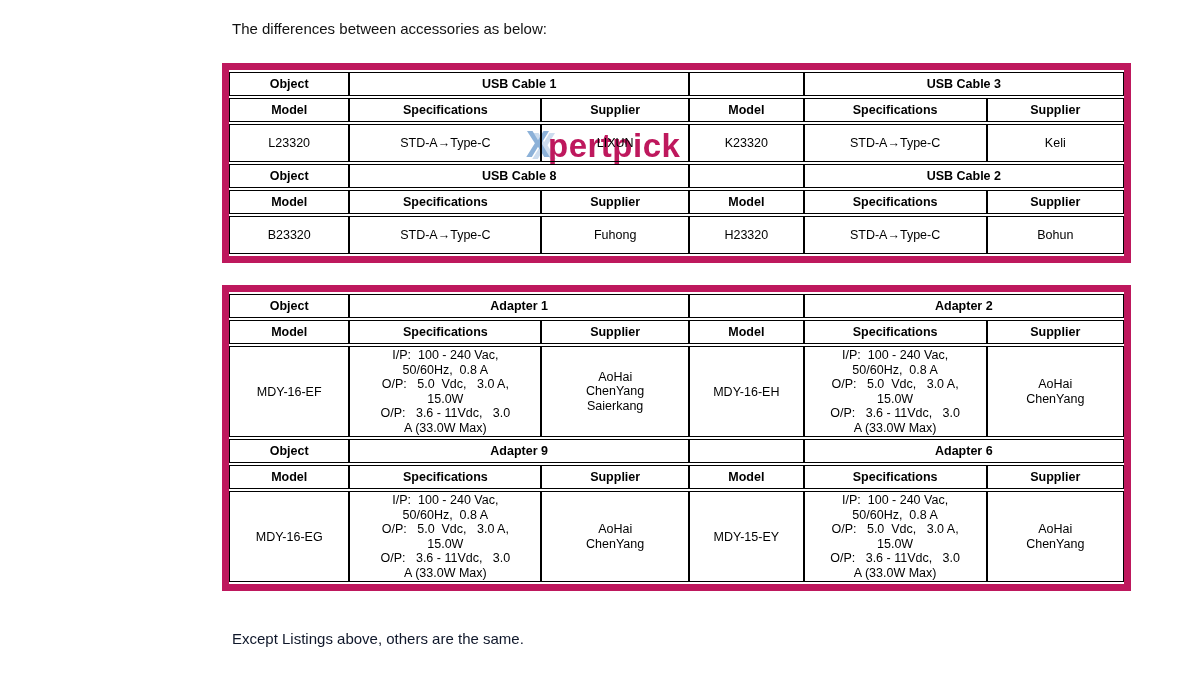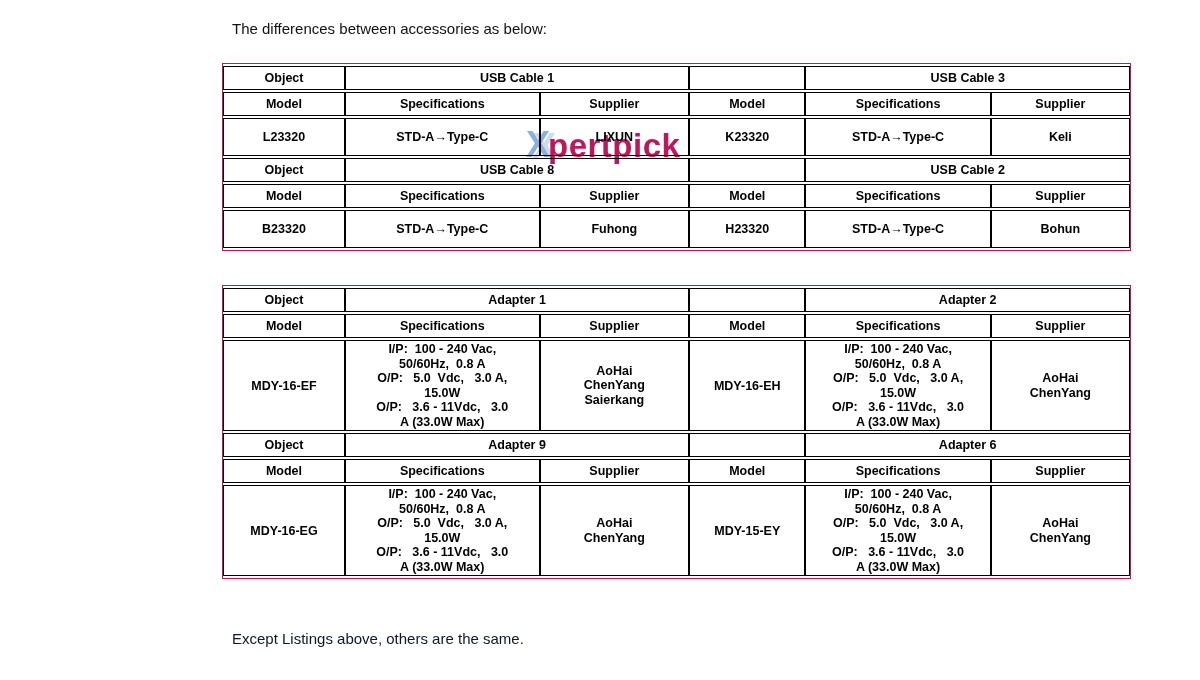--- a/index.html
+++ b/index.html
@@ -17,41 +17,41 @@
   }
   .doc-footer{
     position:absolute;left:232px;top:629px;
     font-size:15px;line-height:19px;color:#0f172a;
   }
   table.acc{
     position:absolute;left:222px;
     border-collapse:separate;border-spacing:0 2px;
     table-layout:fixed;width:909px;
     background:#fff;
-    border:1px solid #be185d;
+    border:7px solid #be185d;
   }
   table.acc td{
     box-sizing:border-box;
     border:1px solid #000;
     text-align:center;vertical-align:middle;
     font-size:12.5px;
     padding:1px 3px;
     overflow:hidden;
   }
   #cable-table{top:63px;}
   #adapter-table{top:285px;}
   td.hd{font-weight:bold;}
-  td.model{font-weight:bold;margin-left:20px;}
+  td.model{font-weight:normal;margin-left:20px;}
   tr.r-band td{height:24px;}
   tr.r-sub td{height:24px;}
   #cable-table tr.r-data td{height:38px;}
   #adapter-table tr.r-data td{height:86px;}
   td.specs,td.supplier{
     white-space:pre-wrap;
-    font-size:12px;line-height:14.5px;font-weight:bold;
+    font-size:12px;line-height:14.5px;
   }
   .watermark{
     position:absolute;left:526px;top:124px;
     z-index:5;pointer-events:none;
     mix-blend-mode:multiply;
     white-space:nowrap;
   }
   .wm-x{
     font-size:36px;font-weight:bold;
     color:#8cb1d8;

